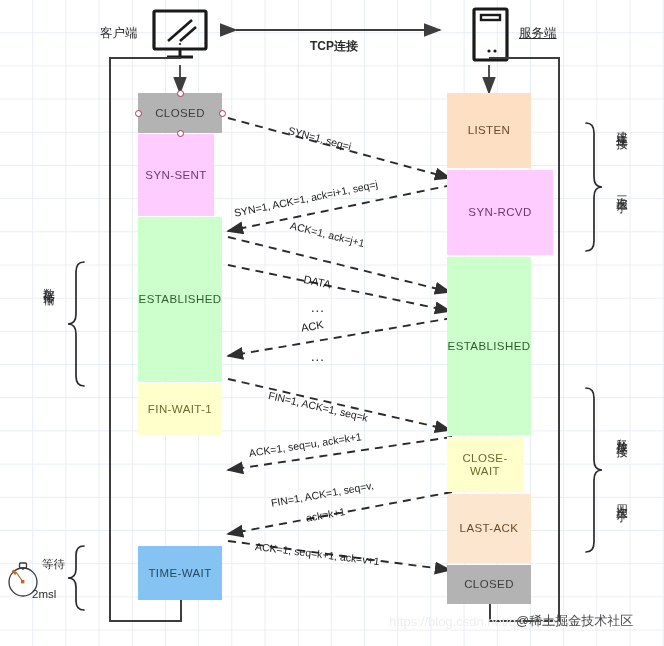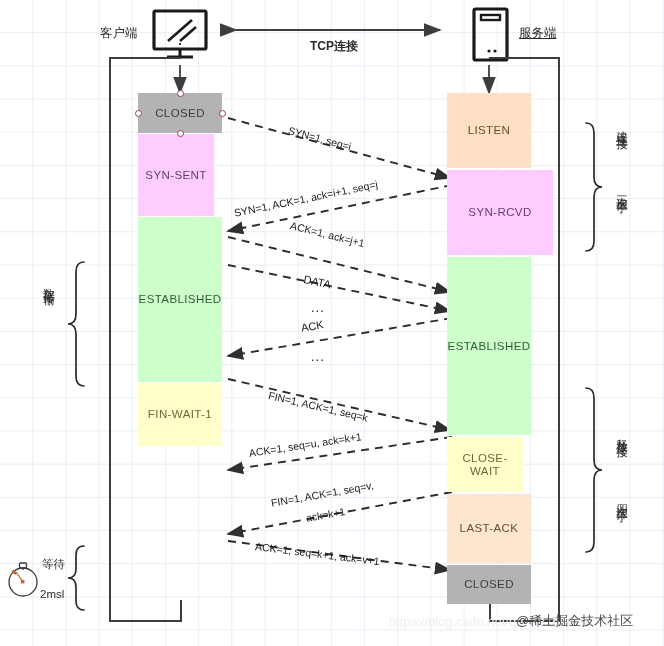--- a/index.html
+++ b/index.html
@@ -164,22 +164,25 @@
 
   <div class="state gray" style="left:138px;top:93px;width:84px;height:40px;">
     <span>CLOSED</span>
   </div>
   <div class="state pinkl" style="left:138px;top:134px;width:76px;height:82px;">
     <span>SYN-SENT</span>
   </div>
   <div class="state green" style="left:138px;top:217px;width:84px;height:165px;">
     <span>ESTABLISHED</span>
   </div>
-  <div class="state yellow" style="left:138px;top:383px;width:84px;height:63px;">
+  <div class="state yellow" style="left:138px;top:383px;width:84px;height:52px;">
     <span>FIN-WAIT-1</span>
+  </div>
+  <div class="state blue" style="left:138px;top:546px;width:84px;height:54px;">
+    <span>TIME-WAIT</span>
   </div>
 
   <div class="handle" style="left:176.5px;top:89.5px;"></div>
   <div class="handle" style="left:134.5px;top:109.5px;"></div>
   <div class="handle" style="left:218.5px;top:109.5px;"></div>
   <div class="handle" style="left:176.5px;top:129.5px;"></div>
 
   <div class="state orange" style="left:447px;top:93px;width:84px;height:75px;">
     <span>LISTEN</span>
   </div>
@@ -219,18 +222,18 @@
 
   <div class="vert-label" style="left:41px;top:279px;">数据传输</div>
 
   <div class="vert-label" style="left:614px;top:122px;">建立连接</div>
   <div class="vert-label" style="left:614px;top:186px;">三次握手</div>
 
   <div class="vert-label" style="left:614px;top:430px;">释放连接</div>
   <div class="vert-label" style="left:614px;top:495px;">四次挥手</div>
 
   <div class="sidetext" style="left:42px;top:557px;">等待</div>
-  <div class="sidetext" style="left:40px;top:587px;">2msl</div>
+  <div class="sidetext" style="left:32px;top:587px;">2msl</div>
 
   <div class="urlmark" style="left:389px;top:614px;">https://blog.csdn.net/qq_38161676</div>
   <div class="watermark" style="left:516px;top:612px;">@稀土掘金技术社区</div>
 
 </div>
 
 </body></html>

